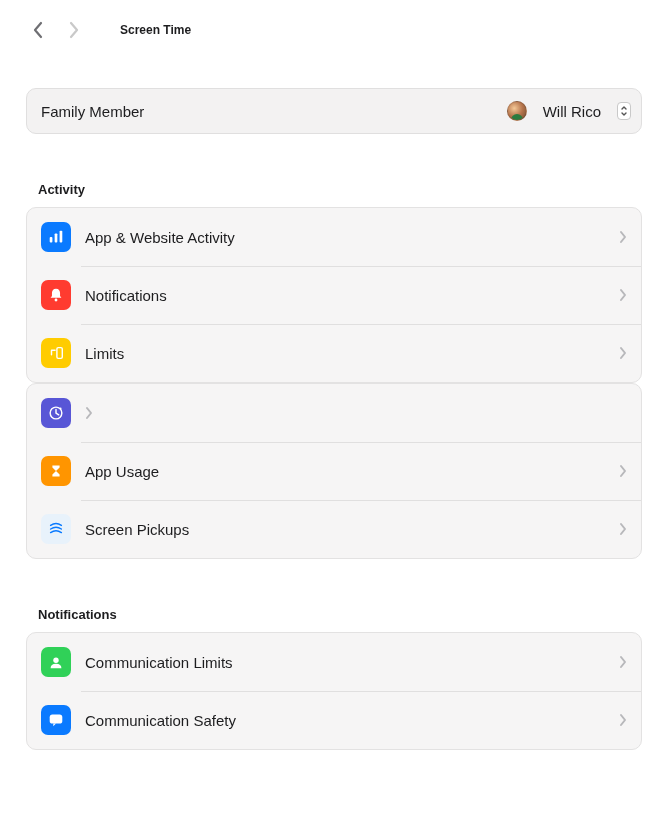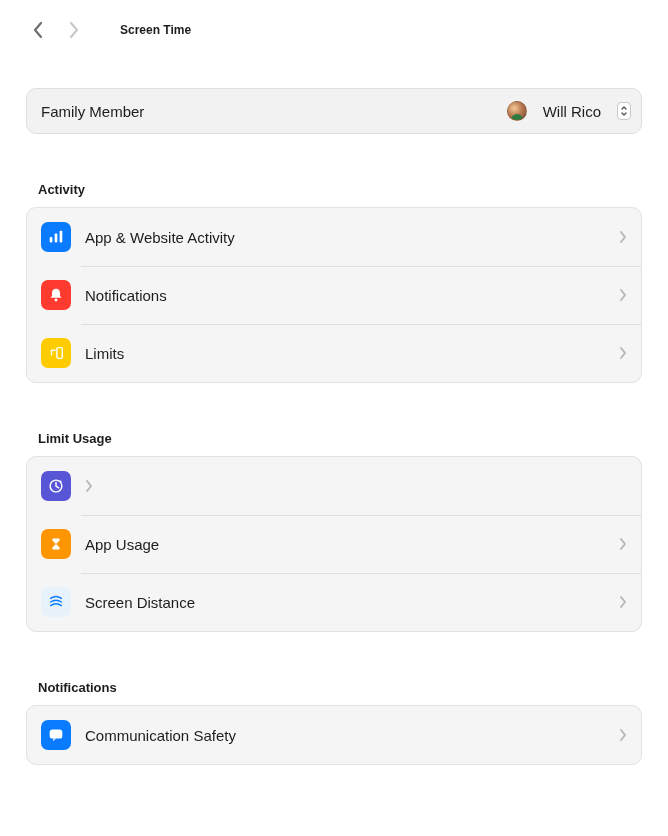--- a/index.html
+++ b/index.html
@@ -223,21 +223,20 @@
       </div>
       <div class="row-label">Limits</div>
       <div class="chevron">
           <svg width="8" height="14" viewBox="0 0 8 14">
             <path d="M2 2 L6 7 L2 12" stroke="currentColor" stroke-width="2" fill="none" stroke-linecap="round" stroke-linejoin="round"></path>
           </svg>
         </div>
     </div>
   </div>
 
-  <div class="section-title">Limit Usage</div>
   <div class="group">
     <div class="row">
       <div class="icon-box ic-purple">
         <svg class="icon-svg" viewBox="0 0 20 20">
             <circle cx="10" cy="10" r="6.5" fill="none" stroke="#fff" stroke-width="1.6"></circle>
             <path d="M10 6 L10 10 L13 12" stroke="#fff" stroke-width="1.6" fill="none" stroke-linecap="round"></path>
             <circle cx="15" cy="5" r="1.2" fill="#fff"></circle>
           </svg>
       </div>
       <div class="chevron">
@@ -260,32 +259,46 @@
         </div>
     </div>
     <div class="row">
       <div class="icon-box ic-lightblue">
         <svg class="icon-svg" viewBox="0 0 20 20">
             <path d="M4 14 Q10 10 16 14" stroke="#0a7aff" stroke-width="1.6" fill="none" stroke-linecap="round"></path>
             <path d="M4 10 Q10 6 16 10" stroke="#0a7aff" stroke-width="1.6" fill="none" stroke-linecap="round"></path>
             <path d="M4 6 Q10 2 16 6" stroke="#0a7aff" stroke-width="1.6" fill="none" stroke-linecap="round"></path>
           </svg>
       </div>
-      <div class="row-label">Screen Distance</div>
+      <div class="row-label">Screen Pickups</div>
       <div class="chevron">
           <svg width="8" height="14" viewBox="0 0 8 14">
             <path d="M2 2 L6 7 L2 12" stroke="currentColor" stroke-width="2" fill="none" stroke-linecap="round" stroke-linejoin="round"></path>
           </svg>
         </div>
     </div>
   </div>
 
   <div class="section-title">Notifications</div>
   <div class="group">
     <div class="row">
+      <div class="icon-box ic-limegreen">
+        <svg class="icon-svg" viewBox="0 0 20 20">
+            <circle cx="10" cy="8" r="3" fill="#fff"></circle>
+            <path d="M4 17 Q4 12 10 12 Q16 12 16 17" fill="#fff"></path>
+          </svg>
+      </div>
+      <div class="row-label">Communication Limits</div>
+      <div class="chevron">
+          <svg width="8" height="14" viewBox="0 0 8 14">
+            <path d="M2 2 L6 7 L2 12" stroke="currentColor" stroke-width="2" fill="none" stroke-linecap="round" stroke-linejoin="round"></path>
+          </svg>
+        </div>
+    </div>
+    <div class="row">
       <div class="icon-box ic-blue2">
         <svg class="icon-svg" viewBox="0 0 20 20">
             <rect x="3" y="4" width="14" height="10" rx="3" fill="#fff"></rect>
             <path d="M7 14 L7 17 L10 14" fill="#fff"></path>
           </svg>
       </div>
       <div class="row-label">Communication Safety</div>
       <div class="chevron">
           <svg width="8" height="14" viewBox="0 0 8 14">
             <path d="M2 2 L6 7 L2 12" stroke="currentColor" stroke-width="2" fill="none" stroke-linecap="round" stroke-linejoin="round"></path>

